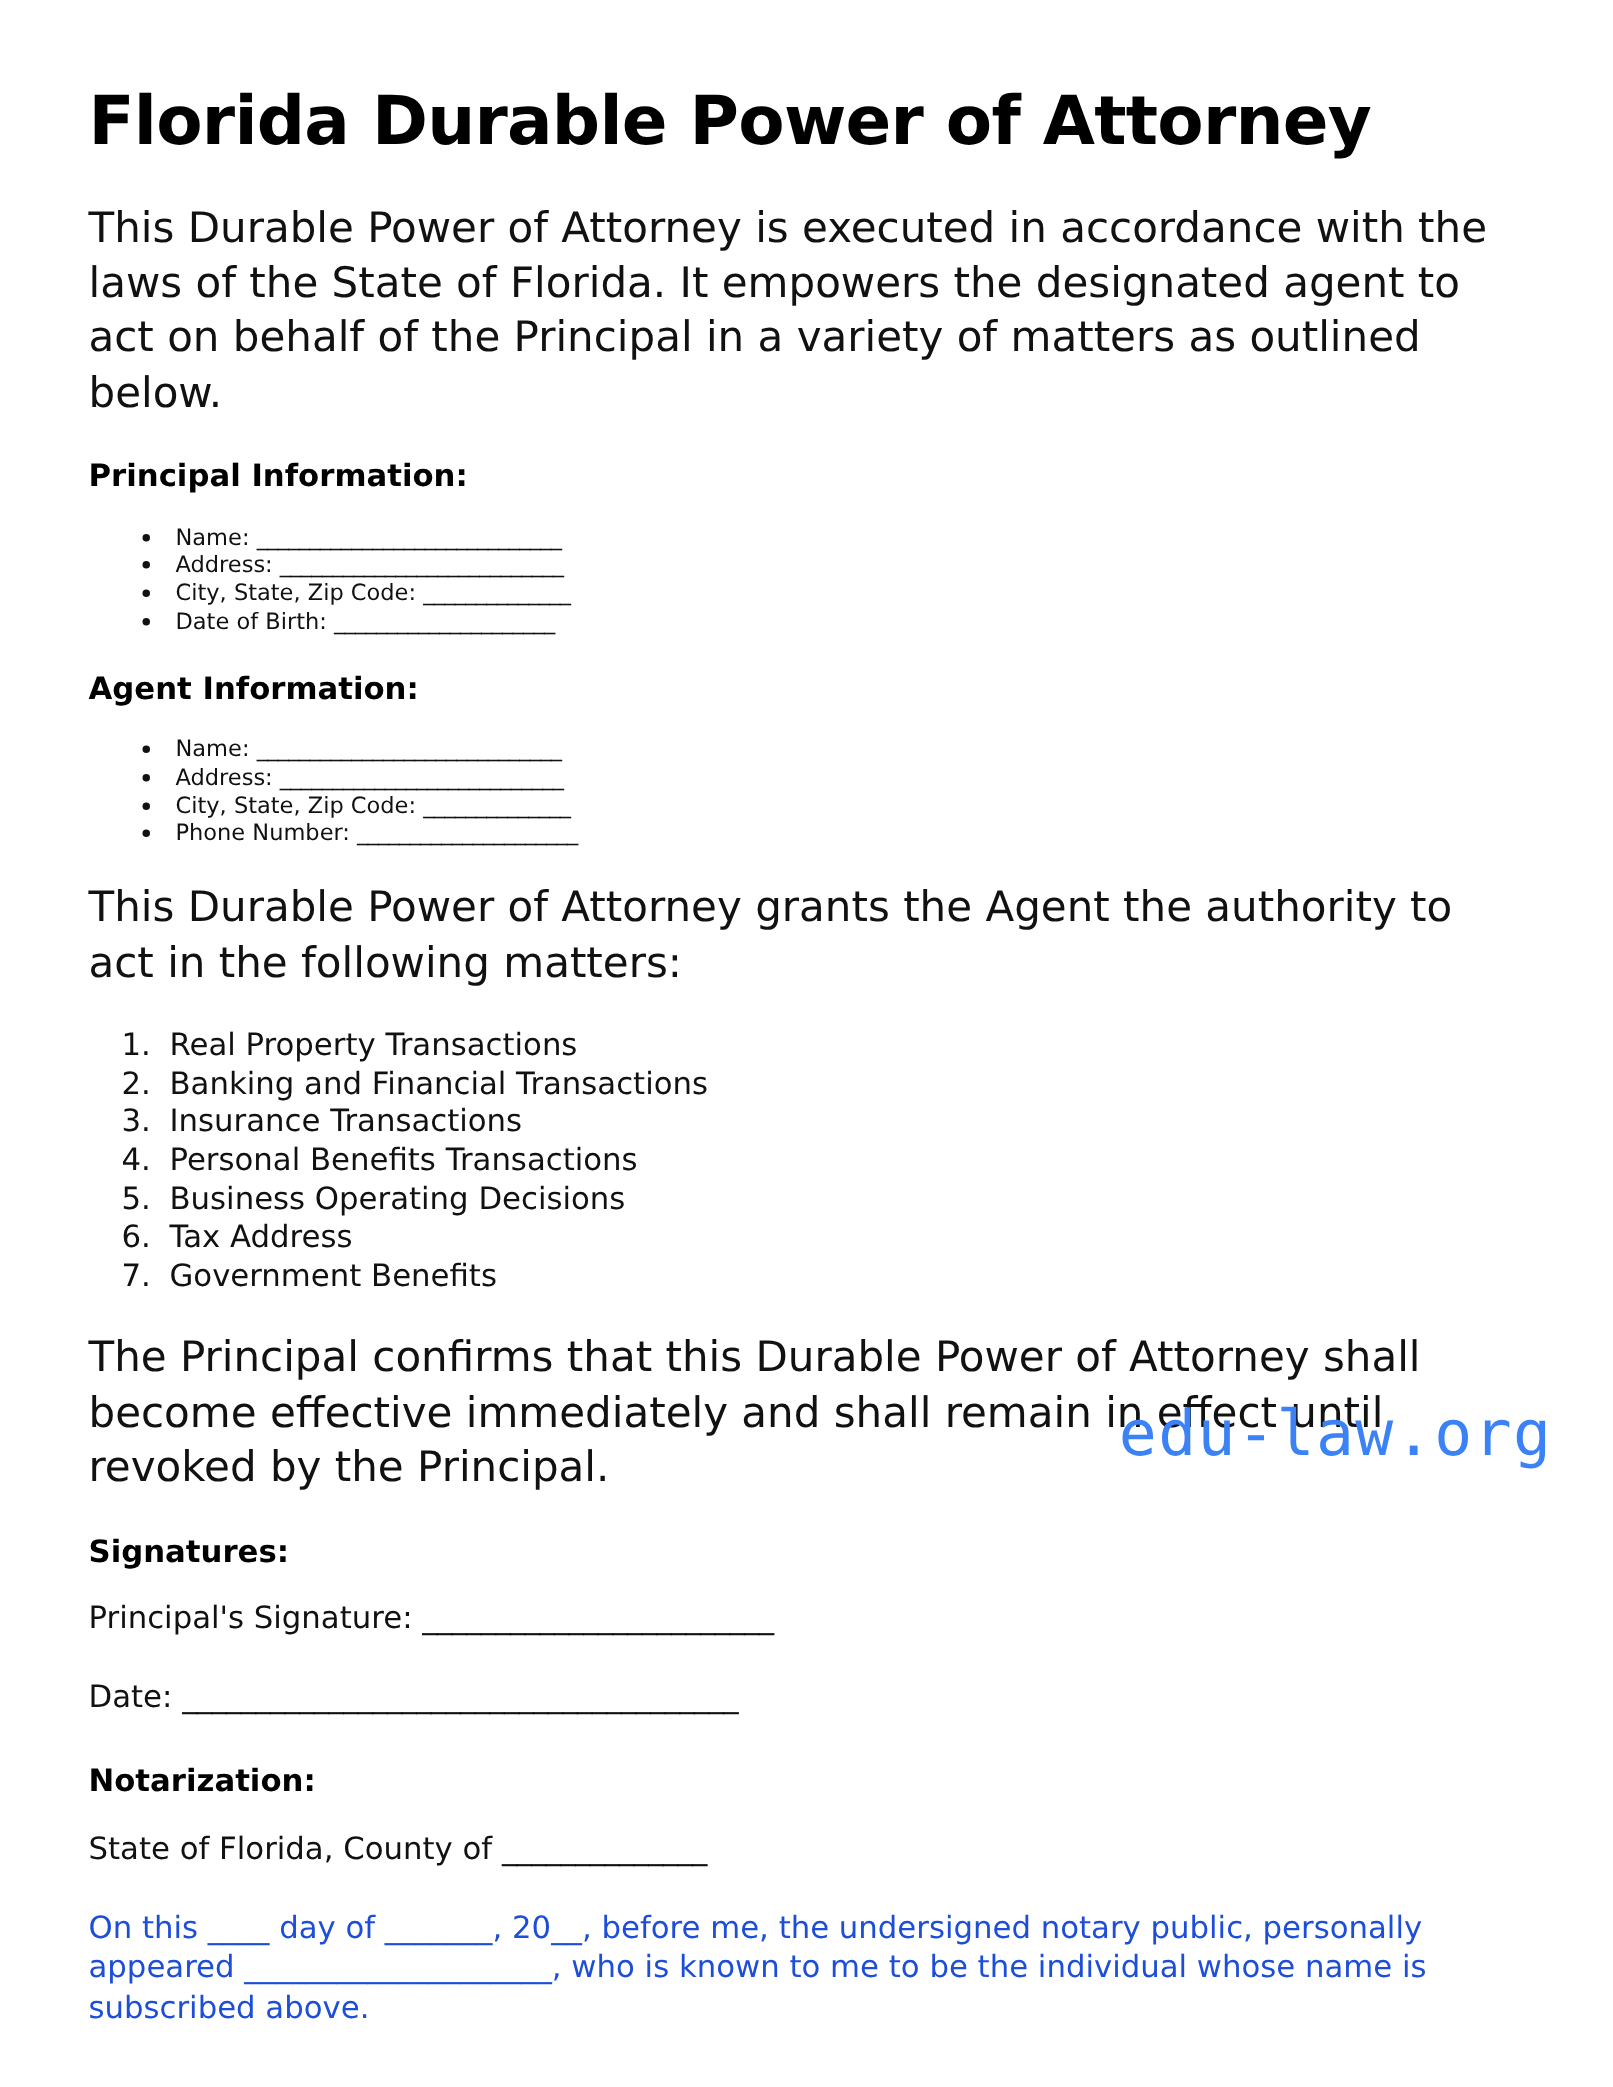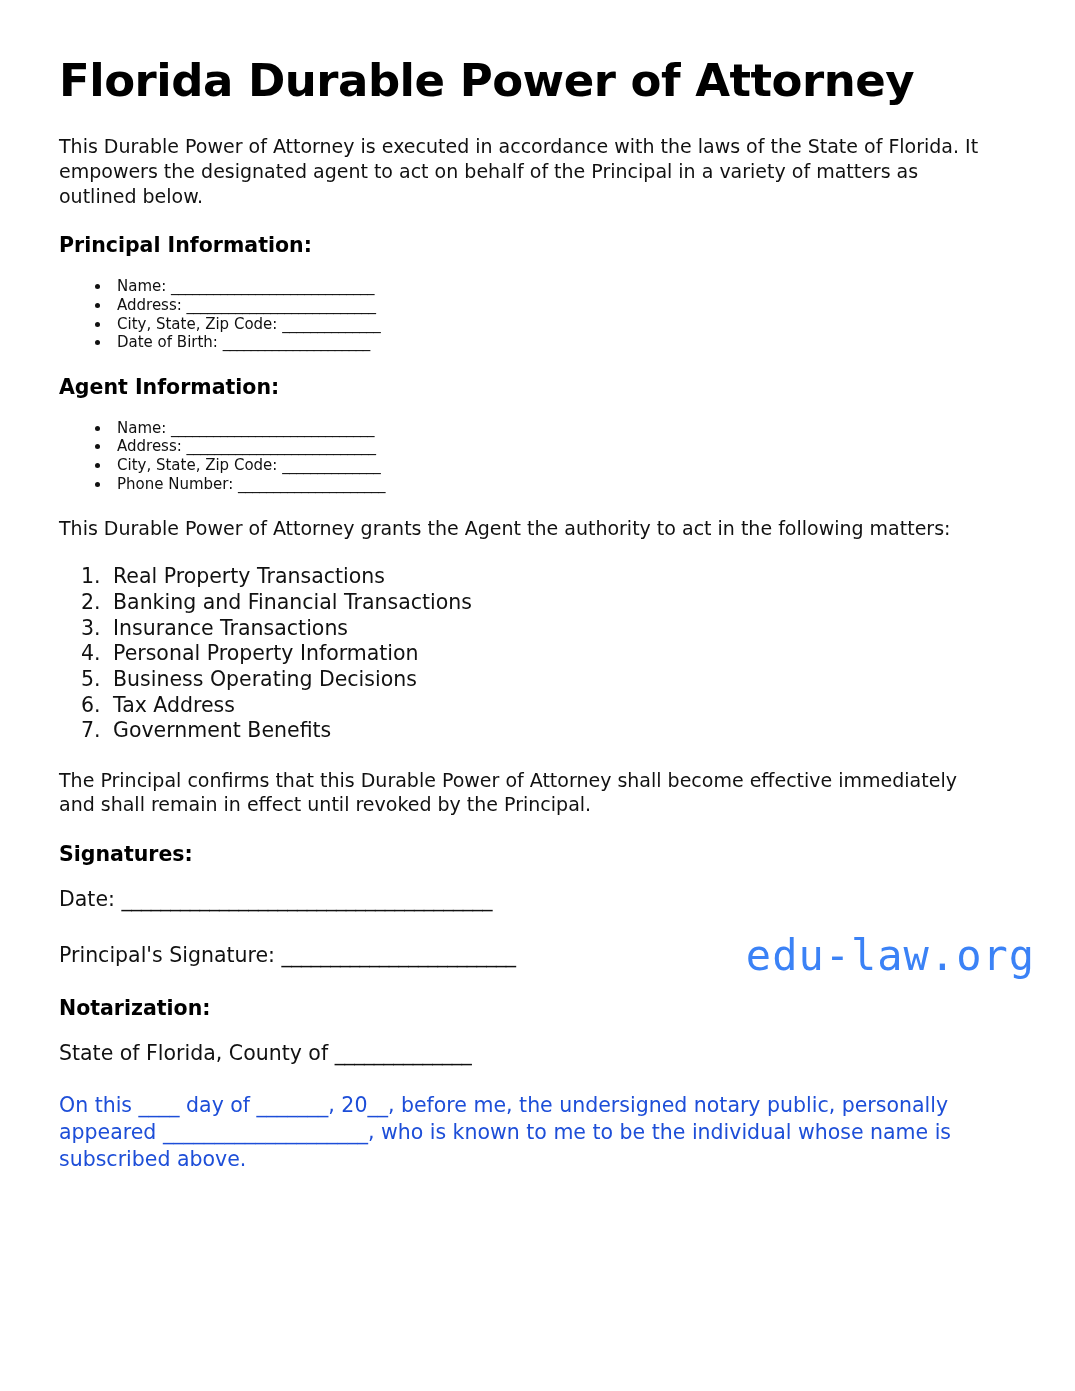--- a/index.html
+++ b/index.html
@@ -27,21 +27,21 @@
   }
   .doc-title {
     font-size: 45px;
     font-weight: bold;
     letter-spacing: -0.5px;
     line-height: 1.12;
     margin: 0 0 28px 0;
     color: #000;
   }
   .para {
-    font-size: 19px;
+    font-size: 28px;
     line-height: 1.30;
     margin: 0 0 24px 0;
     max-width: 940px;
     color: #111;
   }
   .section-head {
     font-size: 20.5px;
     font-weight: bold;
     line-height: 1.3;
     margin: 0 0 18px 0;
@@ -148,39 +148,39 @@
       <span class="blank">_____________________</span>
     </li>
   </ul>
 
   <p class="para">This Durable Power of Attorney grants the Agent the authority to act in the following matters:</p>
 
   <ol class="matters">
     <li>Real Property Transactions</li>
     <li>Banking and Financial Transactions</li>
     <li>Insurance Transactions</li>
-    <li>Personal Property Information</li>
+    <li>Personal Benefits Transactions</li>
     <li>Business Operating Decisions</li>
     <li>Tax Address</li>
     <li>Government Benefits</li>
   </ol>
 
   <p class="para">The Principal confirms that this Durable Power of Attorney shall become effective immediately and shall remain in effect until revoked by the Principal.</p>
 
   <h2 class="section-head">Signatures:</h2>
 
 
+  <div class="sig-line">
+    <span>Principal's Signature:</span>
+    <span class="blank">________________________</span>
+  </div>
+
   <div class="sig-line mb-sig">
     <span>Date:</span>
     <span class="blank">______________________________________</span>
-  </div>
-
-  <div class="sig-line">
-    <span>Principal's Signature:</span>
-    <span class="blank">________________________</span>
   </div>
 
   <h2 class="section-head">Notarization:</h2>
 
   <div class="sig-line">
     <span>State of Florida, County of</span>
     <span class="blank">______________</span>
   </div>
 
   <p class="notary-para">On this ____ day of _______, 20__, before me, the undersigned notary public, personally appeared ____________________, who is known to me to be the individual whose name is subscribed above.</p>

